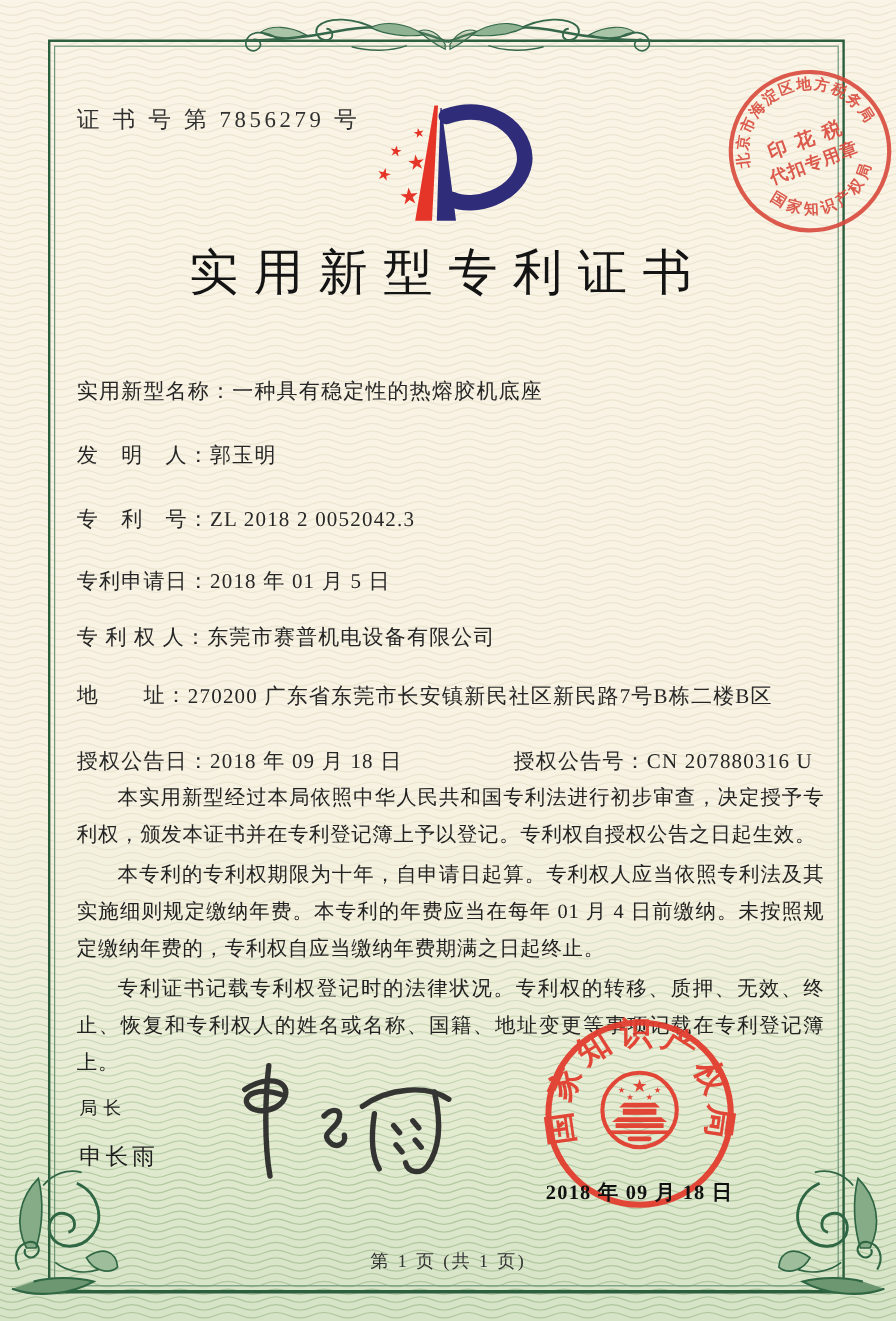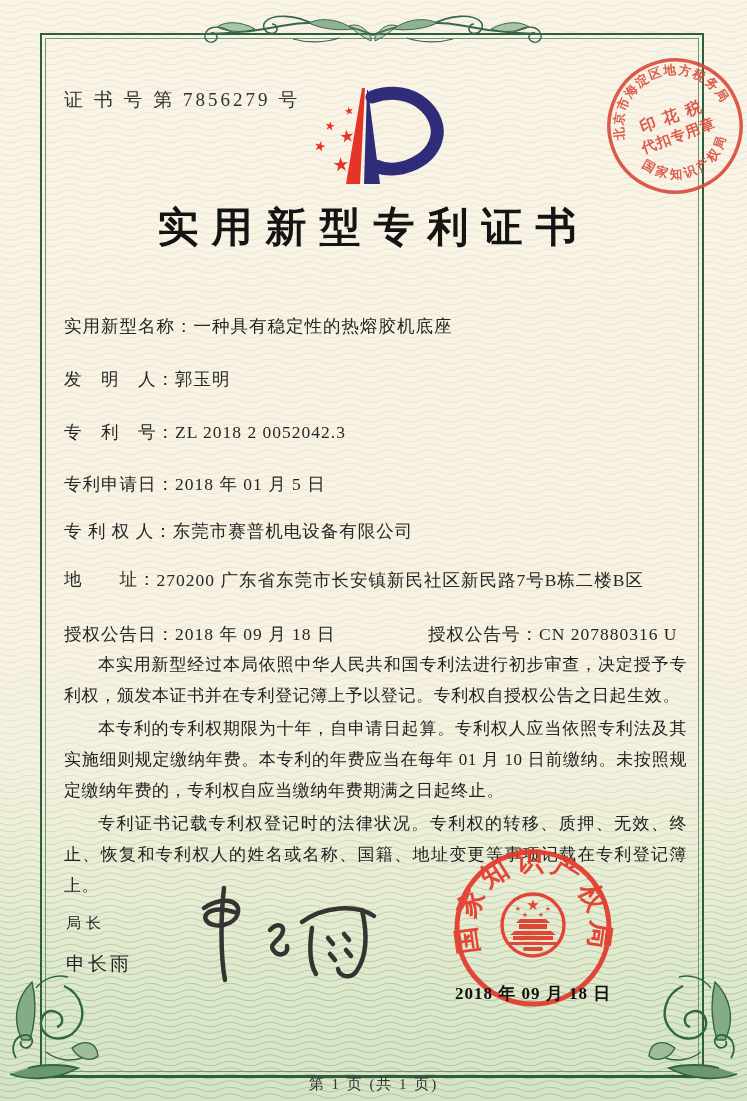--- a/index.html
+++ b/index.html
@@ -13,39 +13,39 @@
          border:2px solid #2b5f3e;border-bottom-width:3px;z-index:1;box-sizing:border-box;}
   #frame .inner{position:absolute;left:3px;top:3px;right:3px;bottom:3px;border:1px solid #6f9678;}
   .orn{position:absolute;z-index:1;pointer-events:none;}
   #orn-top{left:203px;top:12px;}
   #orn-bl{left:2px;top:968px;}
   #orn-br{left:645px;top:968px;transform:scaleX(-1);}
   
   .txt{position:absolute;z-index:2;color:#2a2a2a;}
   #cert-no{left:64px;top:87px;font-size:19px;letter-spacing:3px;color:#303030;}
   #logo{position:absolute;left:288px;top:74px;z-index:2;}
-  #title{left:0;right:0;top:200px;text-align:center;font-size:41px;font-weight:bold;
+  #title{left:0;right:0;top:200px;text-align:center;font-size:41px;font-weight:normal;
          letter-spacing:13px;color:#141414;}
   .row{position:absolute;left:64px;font-size:17.5px;letter-spacing:1px;color:#262626;z-index:2;}
   .row .lab{white-space:pre;}
   .row .val{}
   #row-addr .val{display:inline-block;width:462px;vertical-align:top;
                  padding-left:27px;text-indent:-27px;line-height:26px;}
   #row-auth .right{position:absolute;left:364px;top:0;white-space:nowrap;}
   #paras{position:absolute;left:64px;top:649px;width:623px;z-index:2;}
   #paras p{margin:0 0 2px 0;font-size:17px;line-height:31px;letter-spacing:0.6px;
            text-align:justify;text-indent:2em;color:#222;}
   #director-title{left:66px;top:914px;font-size:15px;letter-spacing:5px;color:#1e1e1e;}
   #director-name{left:66px;top:951px;font-size:19px;letter-spacing:3px;color:#1e1e1e;}
   #signature{position:absolute;left:190px;top:878px;z-index:3;}
   #stamp{position:absolute;left:600px;top:51px;z-index:3;opacity:0.9;}
   #seal{position:absolute;left:448px;top:843px;z-index:3;opacity:0.93;}
   #seal-date{left:448px;top:982px;width:170px;text-align:center;font-size:17px;
              font-weight:600;letter-spacing:1px;color:#101010;z-index:4;}
-  #footer{left:0;right:0;top:1042px;text-align:center;font-size:15px;letter-spacing:2px;color:#333;margin-top:33px;}
+  #footer{left:0;right:0;top:1042px;text-align:center;font-size:15px;letter-spacing:2px;color:#333;}
 </style>
 </head>
 <body>
 
 <div id="page">
 
   <svg id="waves" width="747" height="1101">
       <path d="M0,4.0 q10,4.5 20,0 q10,-4.5 20,0 q10,4.5 20,0 q10,-4.5 20,0 q10,4.5 20,0 q10,-4.5 20,0 q10,4.5 20,0 q10,-4.5 20,0 q10,4.5 20,0 q10,-4.5 20,0 q10,4.5 20,0 q10,-4.5 20,0 q10,4.5 20,0 q10,-4.5 20,0 q10,4.5 20,0 q10,-4.5 20,0 q10,4.5 20,0 q10,-4.5 20,0 q10,4.5 20,0 q10,-4.5 20,0 q10,4.5 20,0 q10,-4.5 20,0 q10,4.5 20,0 q10,-4.5 20,0 q10,4.5 20,0 q10,-4.5 20,0 q10,4.5 20,0 q10,-4.5 20,0 q10,4.5 20,0 q10,-4.5 20,0 q10,4.5 20,0 q10,-4.5 20,0 q10,4.5 20,0 q10,-4.5 20,0 q10,4.5 20,0 q10,-4.5 20,0 q10,4.5 20,0 q10,-4.5 20,0" fill="none" stroke="rgba(205,195,165,0.28)" stroke-width="1"></path>
       <path d="M0,10.5 q10,4.5 20,0 q10,-4.5 20,0 q10,4.5 20,0 q10,-4.5 20,0 q10,4.5 20,0 q10,-4.5 20,0 q10,4.5 20,0 q10,-4.5 20,0 q10,4.5 20,0 q10,-4.5 20,0 q10,4.5 20,0 q10,-4.5 20,0 q10,4.5 20,0 q10,-4.5 20,0 q10,4.5 20,0 q10,-4.5 20,0 q10,4.5 20,0 q10,-4.5 20,0 q10,4.5 20,0 q10,-4.5 20,0 q10,4.5 20,0 q10,-4.5 20,0 q10,4.5 20,0 q10,-4.5 20,0 q10,4.5 20,0 q10,-4.5 20,0 q10,4.5 20,0 q10,-4.5 20,0 q10,4.5 20,0 q10,-4.5 20,0 q10,4.5 20,0 q10,-4.5 20,0 q10,4.5 20,0 q10,-4.5 20,0 q10,4.5 20,0 q10,-4.5 20,0 q10,4.5 20,0 q10,-4.5 20,0" fill="none" stroke="rgba(205,195,165,0.28)" stroke-width="1"></path>
       <path d="M0,17.0 q10,4.5 20,0 q10,-4.5 20,0 q10,4.5 20,0 q10,-4.5 20,0 q10,4.5 20,0 q10,-4.5 20,0 q10,4.5 20,0 q10,-4.5 20,0 q10,4.5 20,0 q10,-4.5 20,0 q10,4.5 20,0 q10,-4.5 20,0 q10,4.5 20,0 q10,-4.5 20,0 q10,4.5 20,0 q10,-4.5 20,0 q10,4.5 20,0 q10,-4.5 20,0 q10,4.5 20,0 q10,-4.5 20,0 q10,4.5 20,0 q10,-4.5 20,0 q10,4.5 20,0 q10,-4.5 20,0 q10,4.5 20,0 q10,-4.5 20,0 q10,4.5 20,0 q10,-4.5 20,0 q10,4.5 20,0 q10,-4.5 20,0 q10,4.5 20,0 q10,-4.5 20,0 q10,4.5 20,0 q10,-4.5 20,0 q10,4.5 20,0 q10,-4.5 20,0 q10,4.5 20,0 q10,-4.5 20,0" fill="none" stroke="rgba(205,195,165,0.28)" stroke-width="1"></path>
@@ -315,21 +315,21 @@
   </div>
   <div class="row" id="row-auth" style="top:622px;width:623px">
     <span class="lab">授权公告日：</span><span class="val">2018 年 09 月 18 日</span>
     <span class="right">
       <span class="lab">授权公告号：</span><span class="val">CN 207880316 U</span>
     </span>
   </div>
 
   <div id="paras">
     <p>本实用新型经过本局依照中华人民共和国专利法进行初步审查，决定授予专利权，颁发本证书并在专利登记簿上予以登记。专利权自授权公告之日起生效。</p>
-    <p>本专利的专利权期限为十年，自申请日起算。专利权人应当依照专利法及其实施细则规定缴纳年费。本专利的年费应当在每年 01 月 10 日前缴纳。未按照规定缴纳年费的，专利权自应当缴纳年费期满之日起终止。</p>
+    <p>本专利的专利权期限为十年，自申请日起算。专利权人应当依照专利法及其实施细则规定缴纳年费。本专利的年费应当在每年 01 月 4 日前缴纳。未按照规定缴纳年费的，专利权自应当缴纳年费期满之日起终止。</p>
     <p>专利证书记载专利权登记时的法律状况。专利权的转移、质押、无效、终止、恢复和专利权人的姓名或名称、国籍、地址变更等事项记载在专利登记簿上。</p>
   </div>
 
   <div id="director-title" class="txt">局长</div>
   <div id="director-name" class="txt">申长雨</div>
 
   <svg id="signature" width="200" height="115" viewBox="0 0 200 115">
     <g fill="none" stroke="#222" stroke-width="4.5" stroke-linecap="round" opacity="0.9">
       <path d="M34,10 C31,35 30,75 35,102"></path>
       <path d="M14,30 C32,18 50,22 48,34 C46,48 22,52 16,42 C12,34 26,28 44,34"></path>

